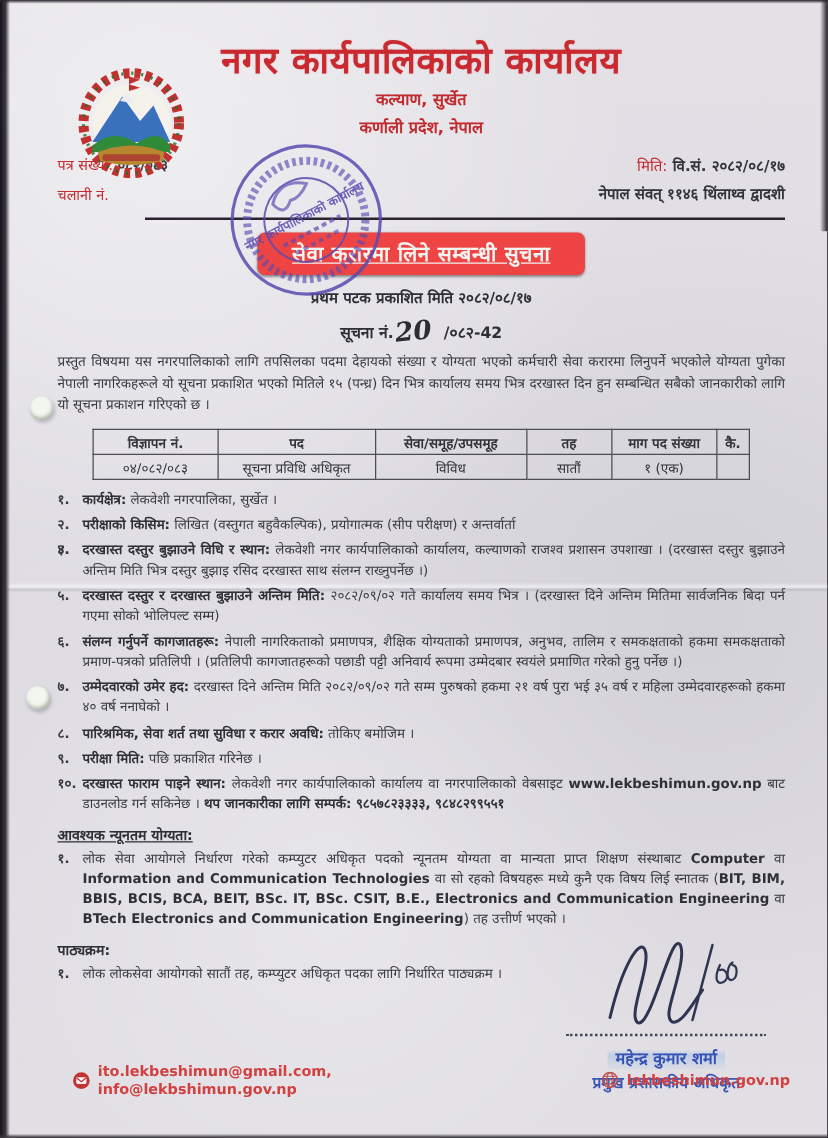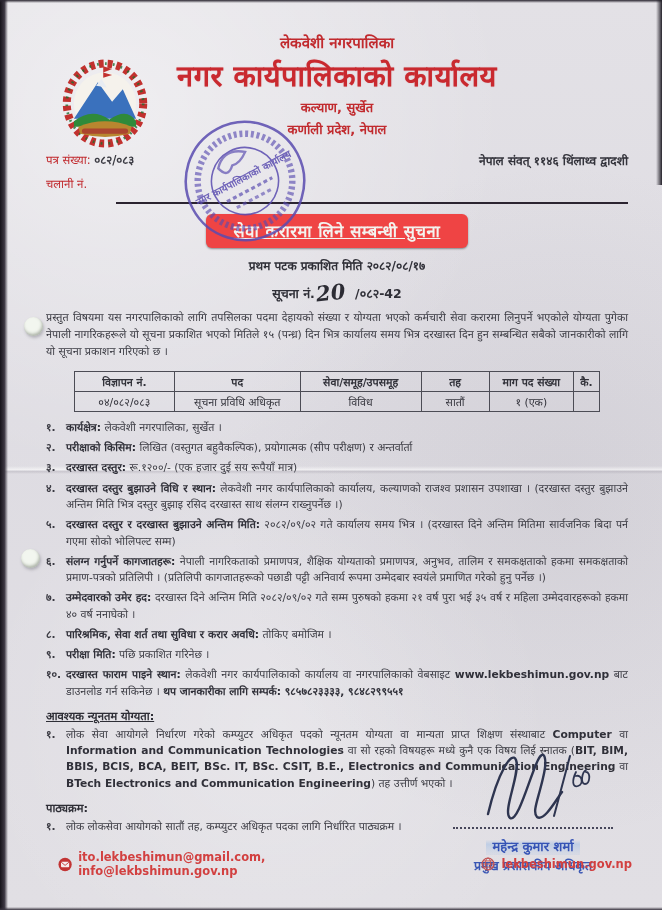--- a/index.html
+++ b/index.html
@@ -117,21 +117,20 @@
       <ellipse cx="50" cy="58" rx="43" ry="45" fill="none" stroke="#1e6e2f" stroke-width="3" stroke-dasharray="2 7" opacity=".8"></ellipse>
       <circle cx="50" cy="58" r="35" fill="#f5f2ec"></circle>
       <path d="M15,75 L42,34 L58,56 L70,42 L85,75 Z" fill="#3a71bd"></path>
       <path d="M40,38 L46,30 L52,40 Z" fill="#e8ecf2"></path>
       <path d="M15,78 Q35,62 55,76 Q75,62 85,78 L85,84 L15,84 Z" fill="#2f8a3a"></path>
       <path d="M20,84 Q50,72 80,84 L78,92 Q50,99 22,92 Z" fill="#b8862f"></path>
       <path d="M48,32 L48,16 L58,19 L48,23 L58,26 L48,29 Z" fill="#c2312f"></path>
       <rect x="24" y="86" width="52" height="6" rx="3" fill="#a8392f" opacity=".85"></rect>
     </svg>
 
-    <div class="org-sub">लेकवेशी नगरपालिका</div>
     <div class="org-main">नगर कार्यपालिकाको कार्यालय</div>
     <div class="addr">कल्याण, सुर्खेत</div>
     <div class="addr">कर्णाली प्रदेश, नेपाल</div>
 
     <svg class="stamp" viewBox="0 0 140 140">
       <circle cx="70" cy="70" r="60" fill="none" stroke="#5a4cb0" stroke-width="2.6"></circle>
       <circle cx="70" cy="70" r="48" fill="none" stroke="#5a4cb0" stroke-width="6.5" stroke-dasharray="3 2.8" opacity=".75"></circle>
       <circle cx="70" cy="70" r="34" fill="none" stroke="#5a4cb0" stroke-width="1.6"></circle>
       <path d="M52,46 Q66,30 84,44 Q74,52 66,50 Q56,60 52,46 Z" fill="none" stroke="#5a4cb0" stroke-width="2.4" opacity=".8"></path>
       <text x="70" y="70" text-anchor="middle">नगर कार्यपालिकाको कार्यालय</text>
@@ -144,20 +143,24 @@
     <div class="meta-left">
       <div>
         <span class="lbl">पत्र संख्या:</span>
         <span class="val">०८२/०८३</span>
       </div>
       <div>
         <span class="lbl">चलानी नं.</span>
       </div>
     </div>
     <div class="meta-right">
+      <div>
+        <span class="lbl">मिति:</span>
+        <span>वि.सं. २०८२/०८/१७</span>
+      </div>
       <div>नेपाल संवत् ११४६ थिंलाथ्व द्वादशी</div>
     </div>
   </div>
 
   <hr class="rule">
 
   <div class="titlebox-wrap">
     <div class="titlebox">सेवा करारमा लिने सम्बन्धी सुचना</div>
   </div>
   <div class="publine">प्रथम पटक प्रकाशित मिति २०८२/०८/१७</div>
@@ -194,21 +197,21 @@
           <td>सातौं</td>
           <td>१ (एक)</td>
           <td>&nbsp;</td>
         </tr>
       </tbody>
   </table>
 
   <div class="terms">
       <div class="term"><span class="num">१.</span><span><span class="b">कार्यक्षेत्र:</span><span> लेकवेशी नगरपालिका, सुर्खेत ।</span></span></div>
       <div class="term"><span class="num">२.</span><span><span class="b">परीक्षाको किसिम:</span><span> लिखित (वस्तुगत बहुवैकल्पिक), प्रयोगात्मक (सीप परीक्षण) र अन्तर्वार्ता</span></span></div>
-      <div class="term"><span class="num">३.</span><span><span class="b">दरखास्त दस्तुर:</span><span> रू.१२००/- (एक हजार दुई सय रूपैयाँ मात्र)</span></span></div>
+      <div class="term"><span class="num">३.</span></div>
       <div class="term"><span class="num">४.</span><span><span class="b">दरखास्त दस्तुर बुझाउने विधि र स्थान:</span><span> लेकवेशी नगर कार्यपालिकाको कार्यालय, कल्याणको राजश्व प्रशासन उपशाखा । (दरखास्त दस्तुर बुझाउने अन्तिम मिति भित्र दस्तुर बुझाइ रसिद दरखास्त साथ संलग्न राख्नुपर्नेछ ।)</span></span></div>
       <div class="term"><span class="num">५.</span><span><span class="b">दरखास्त दस्तुर र दरखास्त बुझाउने अन्तिम मिति:</span><span> २०८२/०९/०२ गते कार्यालय समय भित्र । (दरखास्त दिने अन्तिम मितिमा सार्वजनिक बिदा पर्न गएमा सोको भोलिपल्ट सम्म)</span></span></div>
       <div class="term"><span class="num">६.</span><span><span class="b">संलग्न गर्नुपर्ने कागजातहरू:</span><span> नेपाली नागरिकताको प्रमाणपत्र, शैक्षिक योग्यताको प्रमाणपत्र, अनुभव, तालिम र समकक्षताको हकमा समकक्षताको प्रमाण-पत्रको प्रतिलिपी । (प्रतिलिपी कागजातहरूको पछाडी पट्टी अनिवार्य रूपमा उम्मेदबार स्वयंले प्रमाणित गरेको हुनु पर्नेछ ।)</span></span></div>
       <div class="term"><span class="num">७.</span><span><span class="b">उम्मेदवारको उमेर हद:</span><span> दरखास्त दिने अन्तिम मिति २०८२/०९/०२ गते सम्म पुरुषको हकमा २१ वर्ष पुरा भई ३५ वर्ष र महिला उम्मेदवारहरूको हकमा ४० वर्ष ननाघेको ।</span></span></div>
       <div class="term"><span class="num">८.</span><span><span class="b">पारिश्रमिक, सेवा शर्त तथा सुविधा र करार अवधि:</span><span> तोकिए बमोजिम ।</span></span></div>
       <div class="term"><span class="num">९.</span><span><span class="b">परीक्षा मिति:</span><span> पछि प्रकाशित गरिनेछ ।</span></span></div>
       <div class="term"><span class="num">१०.</span><span><span class="b">दरखास्त फाराम पाइने स्थान:</span><span> लेकवेशी नगर कार्यपालिकाको कार्यालय वा नगरपालिकाको वेबसाइट </span><span class="b">www.lekbeshimun.gov.np</span><span> बाट डाउनलोड गर्न सकिनेछ । </span><span class="b">थप जानकारीका लागि सम्पर्क: ९८५७८२३३३३, ९८४८२९९५५१</span></span></div>
     </div>
 
   <div class="sec-head">आवश्यक न्यूनतम योग्यता:</div>

